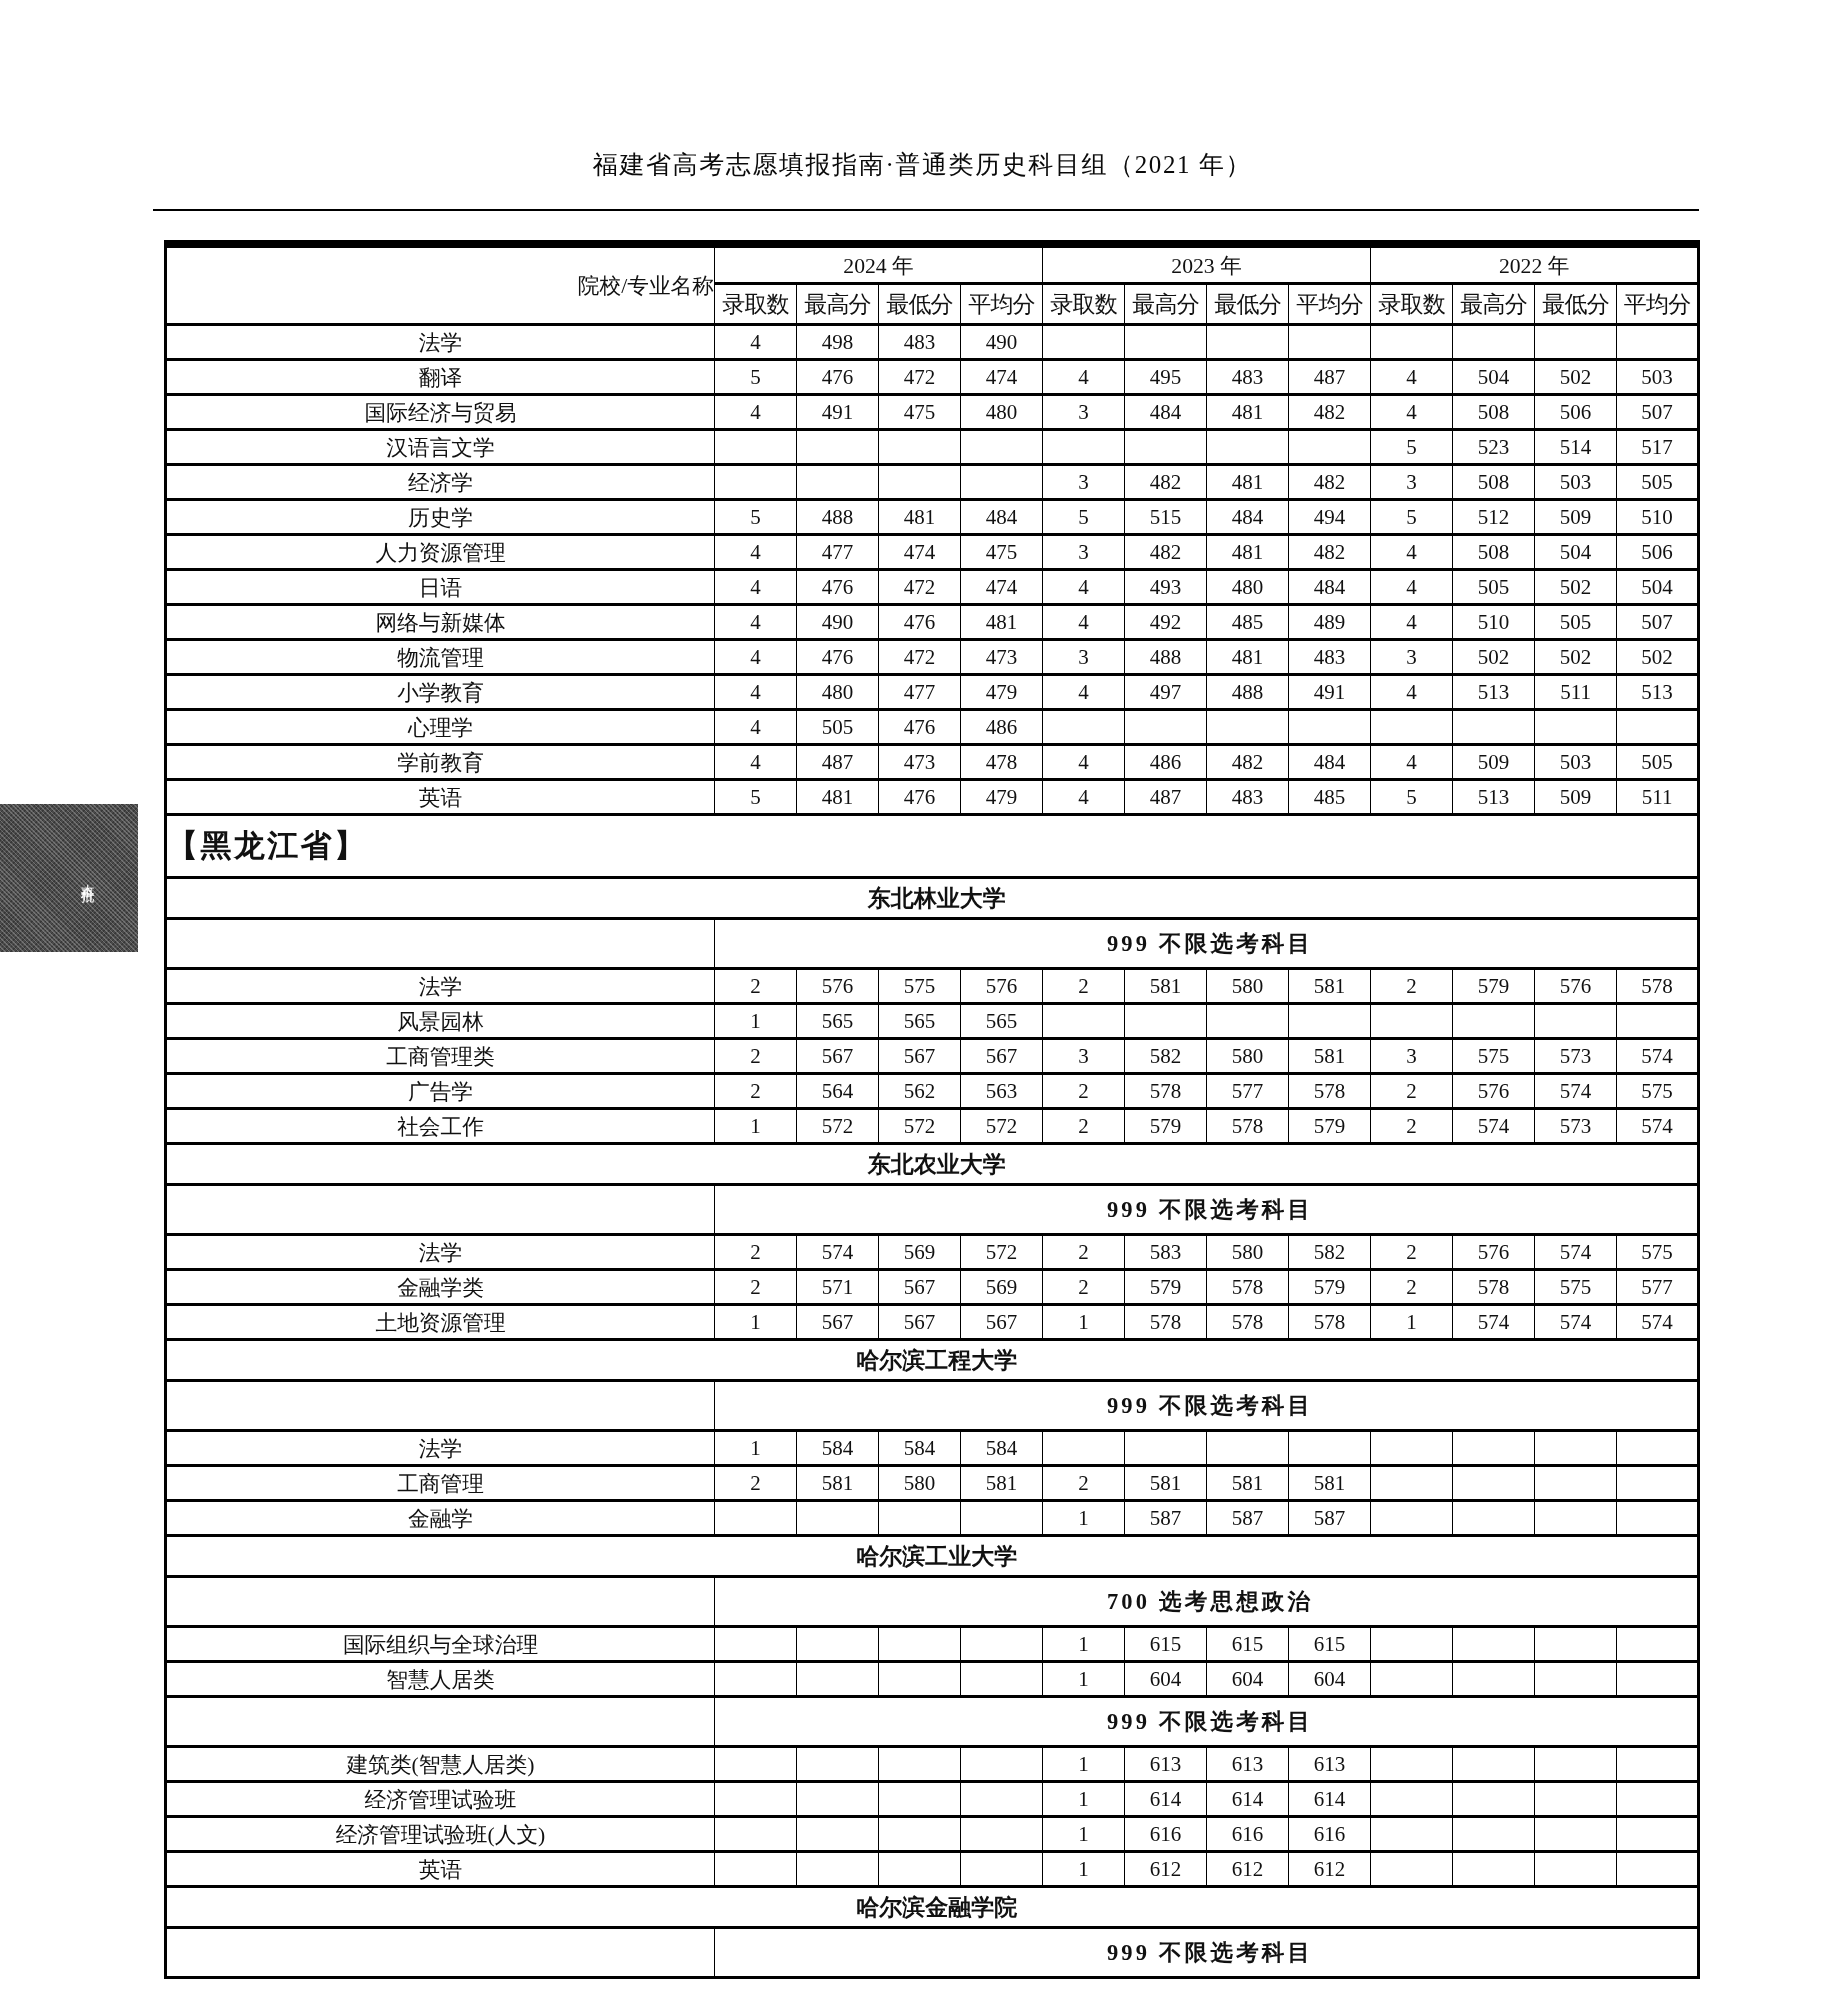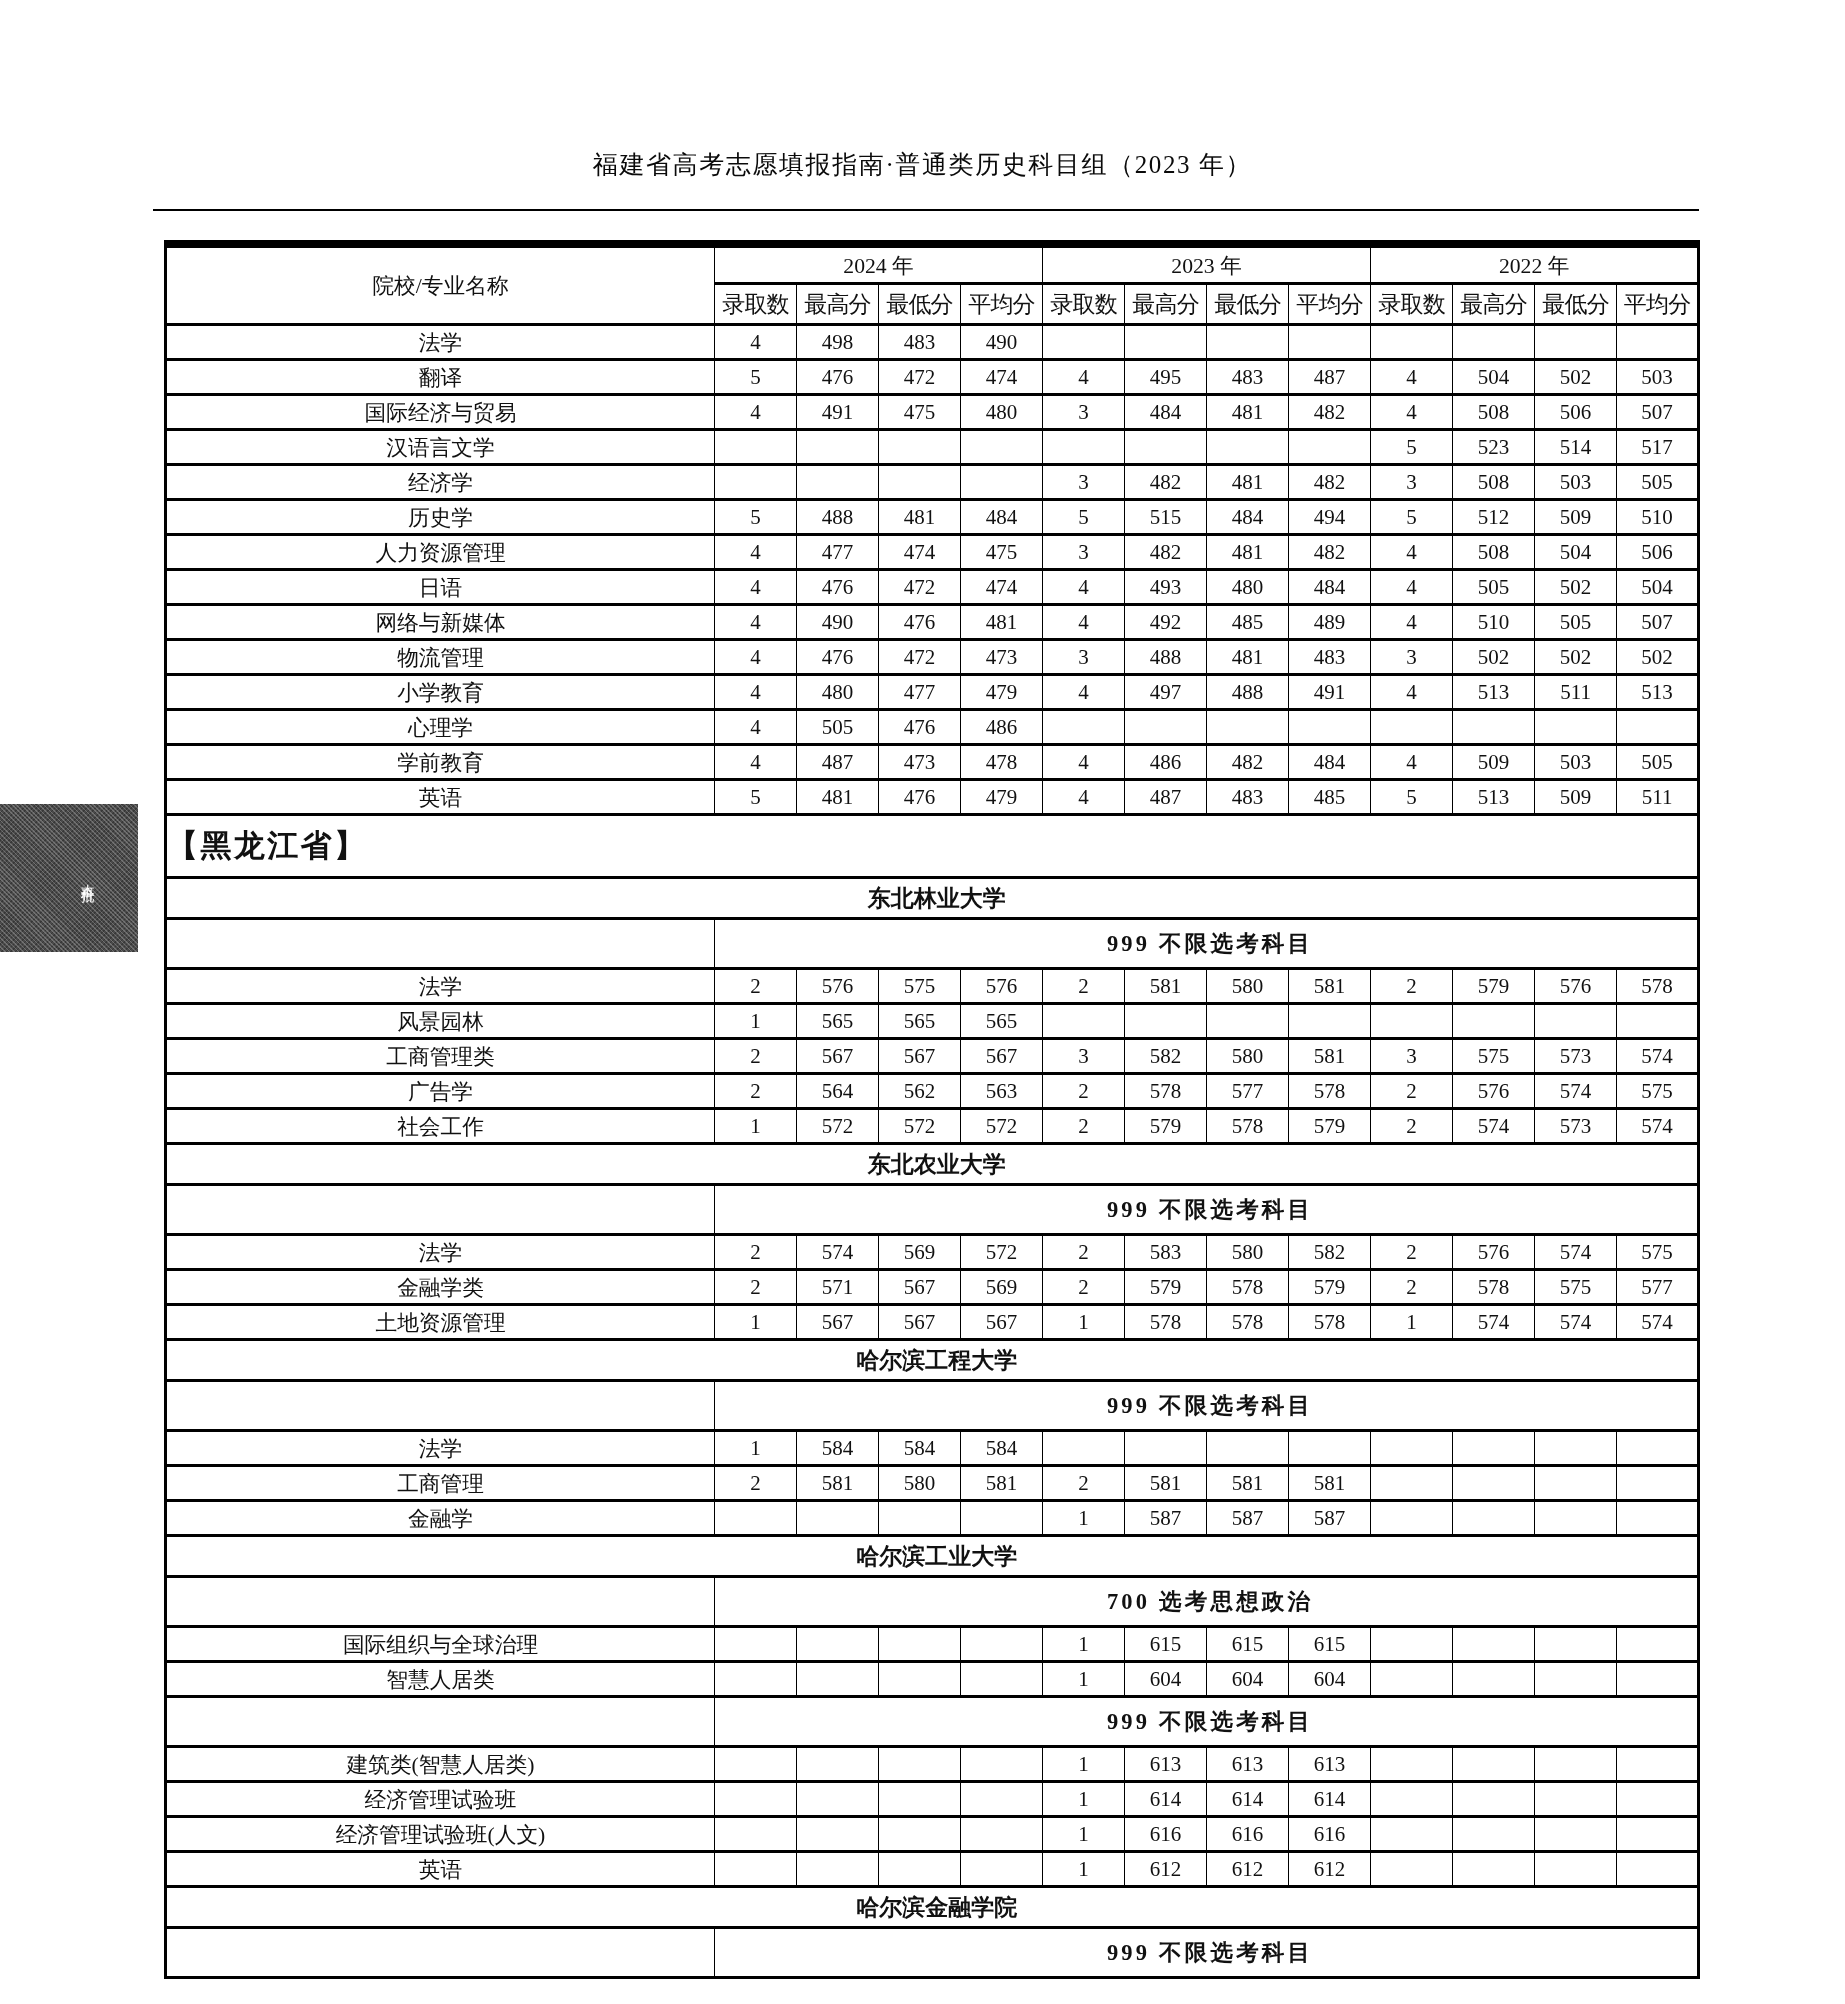--- a/index.html
+++ b/index.html
@@ -78,21 +78,21 @@
     vertical-align: middle;
     overflow: hidden;
     white-space: nowrap;
   }
   .col-name { width: 549px; }
   .col-num  { width: 82px; }
 
   thead th { font-weight: 400; text-align: center; }
   .year-row th { height: 34px; font-size: 21.7px; }
   .stat-row th { height: 38px; font-size: 23px; letter-spacing: -0.8px; text-align: center; }
-  .name-header { font-size: 22.5px; }
+  .name-header { font-size: 22.5px; text-align: right; }
 
   tbody td { font-size: 21px; text-align: center; }
   .major-row td { height: 32px; }
   .major-name {
     text-align: center;
     padding-left: 10.4px;
     font-size: 21.7px;
   }
   .score-cell { font-size: 21px; }
 
@@ -117,21 +117,21 @@
     font-weight: 700;
     font-size: 31px;
     letter-spacing: 2.4px;
   }
 </style>
 </head>
 <body>
 
 <div class="page">
 
-  <div class="page-header">福建省高考志愿填报指南·普通类历史科目组（2023 年）</div>
+  <div class="page-header">福建省高考志愿填报指南·普通类历史科目组（2021 年）</div>
   <div class="header-rule"></div>
 
   <div class="sidebar-tab">
     <span class="sidebar-tab-text">本科批</span>
   </div>
 
   <table class="score-table">
     <colgroup>
       <col class="col-name">
       <col class="col-num">

